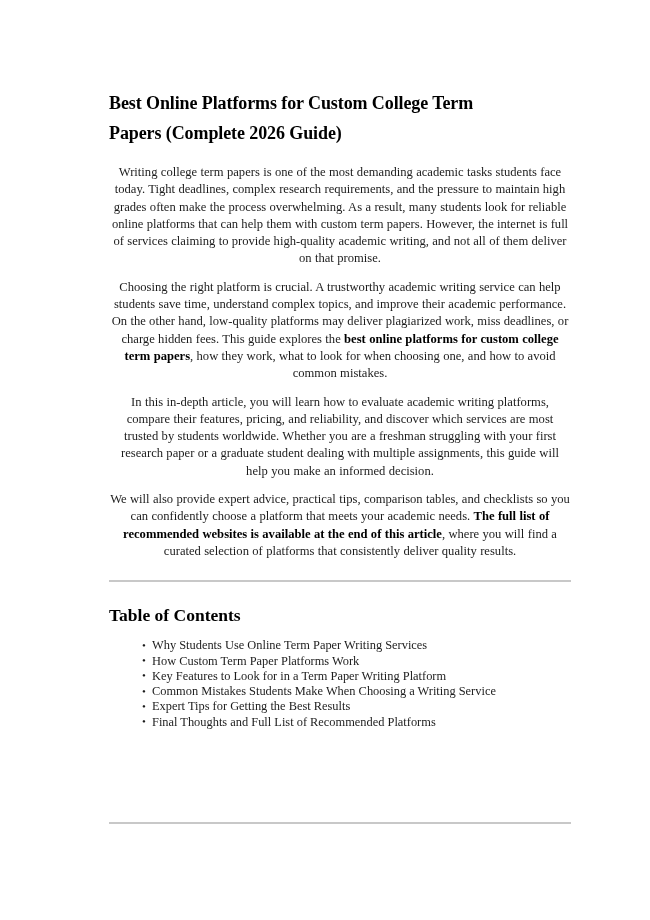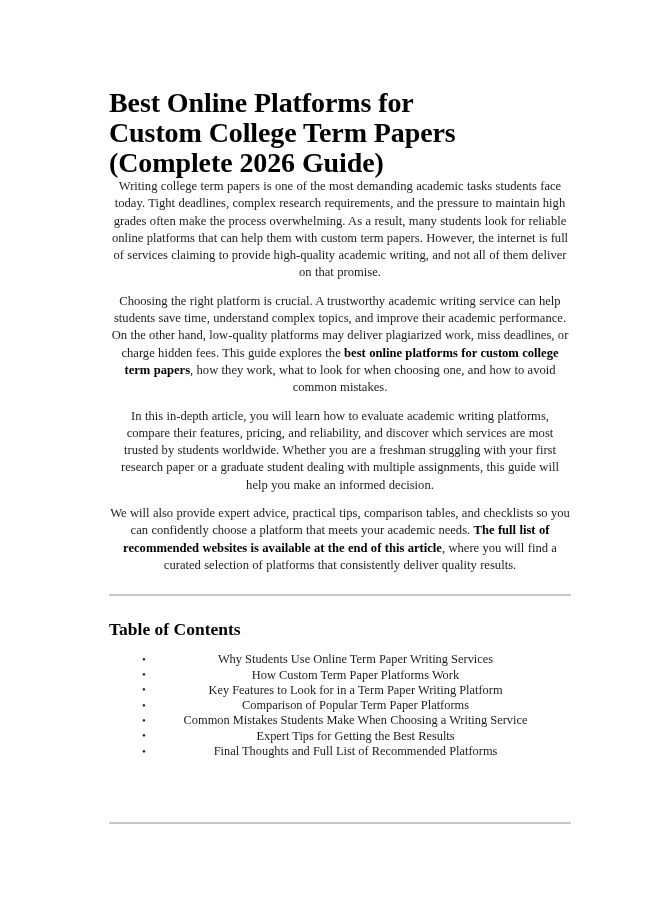--- a/index.html
+++ b/index.html
@@ -26,25 +26,25 @@
   .content {
     position: absolute;
     left: 109px;
     top: 88px;
     width: 462px;
   }
 
   
   .doc-title {
     font-family: "Liberation Serif", "DejaVu Serif", serif;
-    font-size: 28px;
+    font-size: 18px;
     line-height: 30px;
     font-weight: bold;
     color: #000000;
-    margin: 0 0 0 0;
+    margin: 0 0 16px 0;
     letter-spacing: -0.1px;
     width: 400px;
   }
 
   
   .para {
     font-size: 12.6px;
     line-height: 17.3px;
     color: #1c1c1c;
     margin: 0 0 11px 0;
@@ -82,21 +82,20 @@
     font-weight: bold;
     color: #000000;
     margin: 22px 0 10px 0;
   }
 
   
   .toc-list {
     list-style: none;
     margin: 12px;
     padding: 0;
-    text-align: center;
   }
   .toc-list li {
     position: relative;
     font-size: 12.4px;
     line-height: 15.3px;
     color: #1c1c1c;
     padding-left: 31px;
     margin: 0;
   }
   .toc-list li::before {
@@ -126,21 +125,20 @@
     <p class="para"><span>We will also provide expert advice, practical tips, comparison tables, and checklists so you can confidently choose a platform that meets your academic needs. </span><b>The full list of recommended websites is available at the end of this article</b><span>, where you will find a curated selection of platforms that consistently deliver quality results.</span></p>
 
     <hr class="rule rule-top">
 
     <h2 class="section-heading">Table of Contents</h2>
 
     <ul class="toc-list">
       <li><span>Why Students Use Online Term Paper Writing Services</span></li>
       <li><span>How Custom Term Paper Platforms Work</span></li>
       <li><span>Key Features to Look for in a Term Paper Writing Platform</span></li>
-      <li><span>Comparison of Popular Term Paper Platforms</span></li>
       <li><span>Common Mistakes Students Make When Choosing a Writing Service</span></li>
       <li><span>Expert Tips for Getting the Best Results</span></li>
       <li><span>Final Thoughts and Full List of Recommended Platforms</span></li>
     </ul>
 
   </div>
 
   <hr class="rule rule-bottom">
 </div>
 

